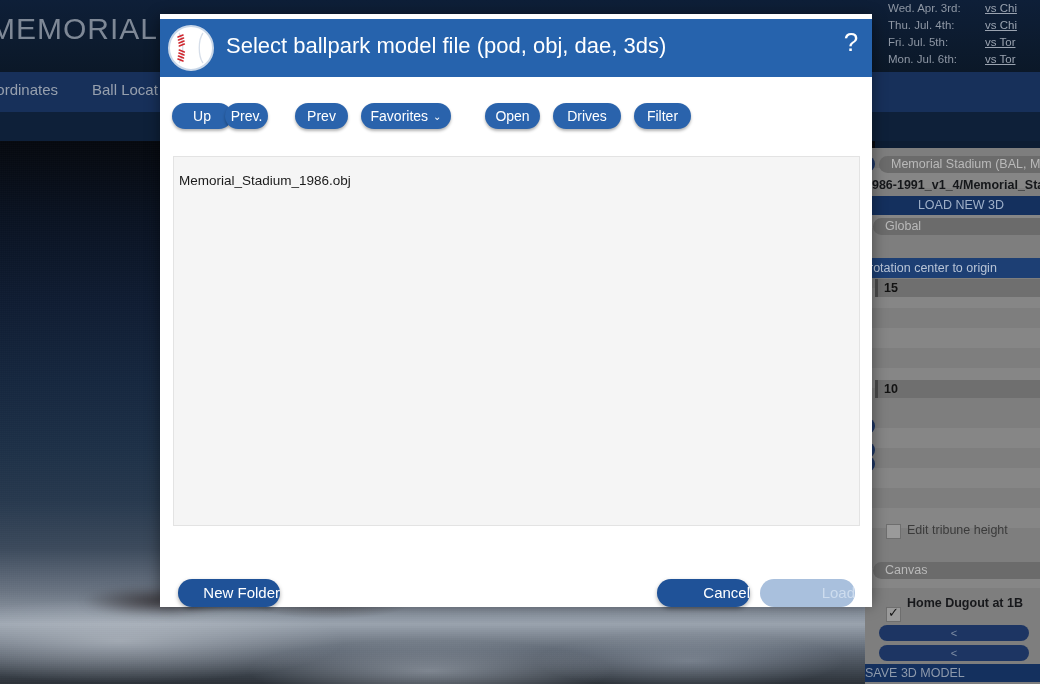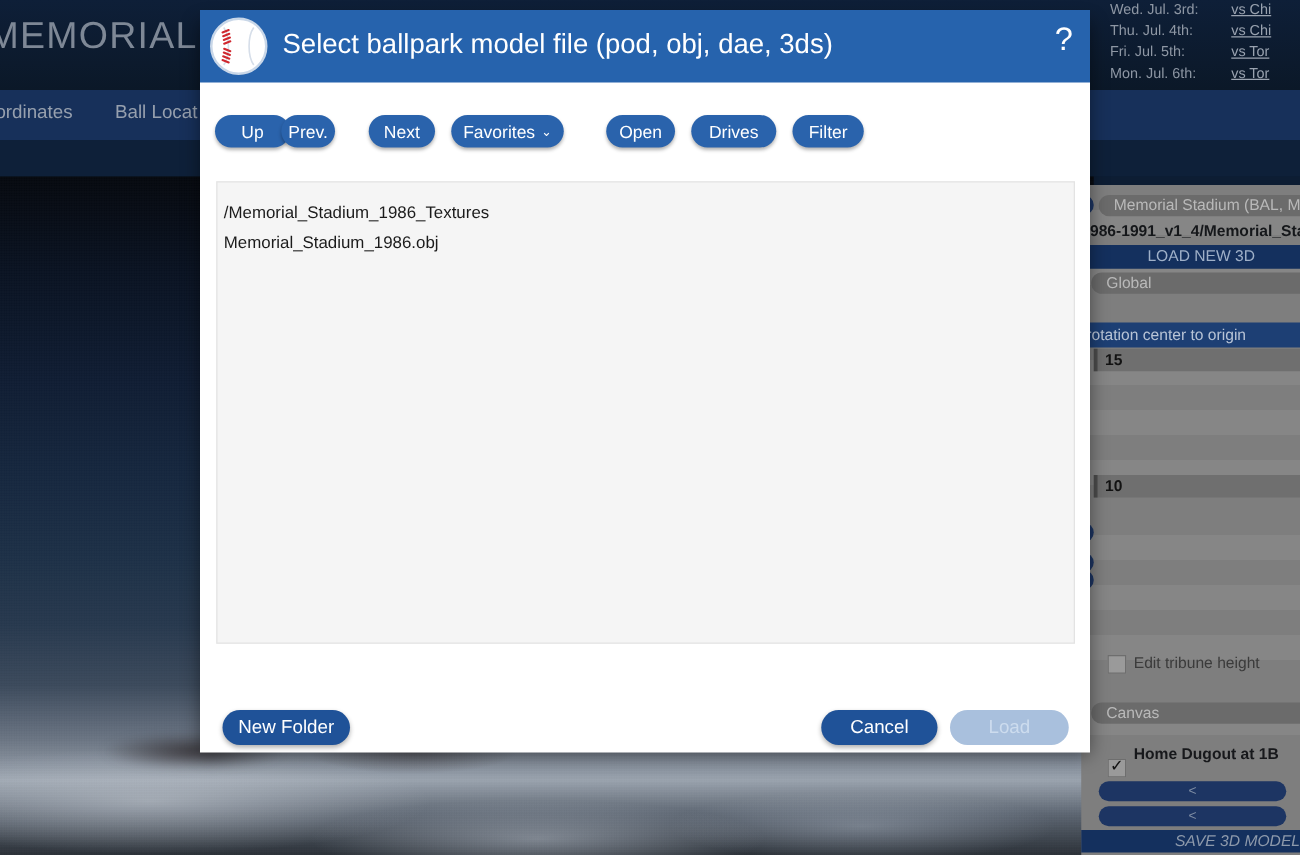--- a/index.html
+++ b/index.html
@@ -258,39 +258,38 @@
   }
   .rp-savebar {
     position: absolute;
     left: 0;
     width: 175px;
     height: 18px;
     line-height: 18px;
     background: #14305e;
     color: #8d99ab;
     font-size: 12.5px;
-    text-align: right;
-    white-space: nowrap;
-    font-style: italic;
+    text-align: left;
+    white-space: nowrap;
   }
 
   
   .dlg-shadow {
     position: absolute;
     left: 160px;
     top: 14px;
     width: 712px;
     height: 588px;
     box-shadow: 0 3px 14px rgba(0,0,0,0.45);
     background: #ffffff;
   }
   .dlg {
     position: absolute;
     left: 160px;
-    top: 8px;
+    top: 19px;
     width: 712px;
     height: 588px;
     background: #ffffff;
   }
   .dlg-titlebar {
     position: absolute;
     left: 0; top: 0;
     width: 712px;
     height: 58px;
     background: #2663ad;
@@ -378,21 +377,21 @@
     color: #1b1b1b;
     cursor: pointer;
   }
   .file-row:first-child { margin-top: 12px; }
 
   .btn-pill {
     position: absolute;
     height: 28px;
     line-height: 28px;
     border-radius: 14px;
-    text-align: center;
+    text-align: right;
     font-size: 15px;
     box-shadow: 0 2px 4px rgba(0,0,0,0.32);
     cursor: pointer;
     white-space: nowrap;
   }
   .btn-primary {
     background: #1f5298;
     color: #ffffff;
   }
   .btn-disabled {
@@ -415,21 +414,21 @@
     <div class="sky-photo">
       <div class="sky-noise"></div>
       <div class="cloud-dark-1"></div>
 
     </div>
 
     <div class="bg-header">
       <div class="bg-title">MEMORIAL ST</div>
       <div class="schedule">
         <div class="sched-row">
-          <span>Wed. Jul. 3rd:</span>
+          <span>Wed. Apr. 3rd:</span>
           <span class="opp">vs Chi</span>
         </div>
         <div class="sched-row">
           <span>Thu. Jul. 4th:</span>
           <span class="opp">vs Chi</span>
         </div>
         <div class="sched-row">
           <span>Fri. Jul. 5th:</span>
           <span class="opp">vs Tor</span>
         </div>
@@ -527,32 +526,31 @@
           </g>
         </svg>
       </div>
       <div class="dlg-title">Select ballpark model file (pod, obj, dae, 3ds)</div>
       <div class="help-btn">?</div>
     </div>
 
     <div class="toolbar">
       <div class="tb-btn" style="left:12px; width:60px;">Up</div>
       <div class="tb-btn" style="left:65px; width:43px;">Prev.</div>
-      <div class="tb-btn" style="left:135px; width:53px;">Next</div>
+      <div class="tb-btn" style="left:135px; width:53px;">Prev</div>
       <div class="tb-btn" style="left:201px; width:90px;">
         <span>Favorites</span><span class="caret">⌄</span>
       </div>
       <div class="tb-btn" style="left:325px; width:55px;">Open</div>
       <div class="tb-btn" style="left:393px; width:68px;">Drives</div>
       <div class="tb-btn" style="left:474px; width:57px;">Filter</div>
     </div>
 
 
     <div class="file-list">
-      <div class="file-row">/Memorial_Stadium_1986_Textures</div>
       <div class="file-row">Memorial_Stadium_1986.obj</div>
     </div>
 
     <div class="btn-pill btn-primary" id="new-folder-btn">New Folder</div>
     <div class="btn-pill btn-primary" id="cancel-btn">Cancel</div>
     <div class="btn-pill btn-disabled" id="load-btn">Load</div>
   </div>
 
 </div>
 

